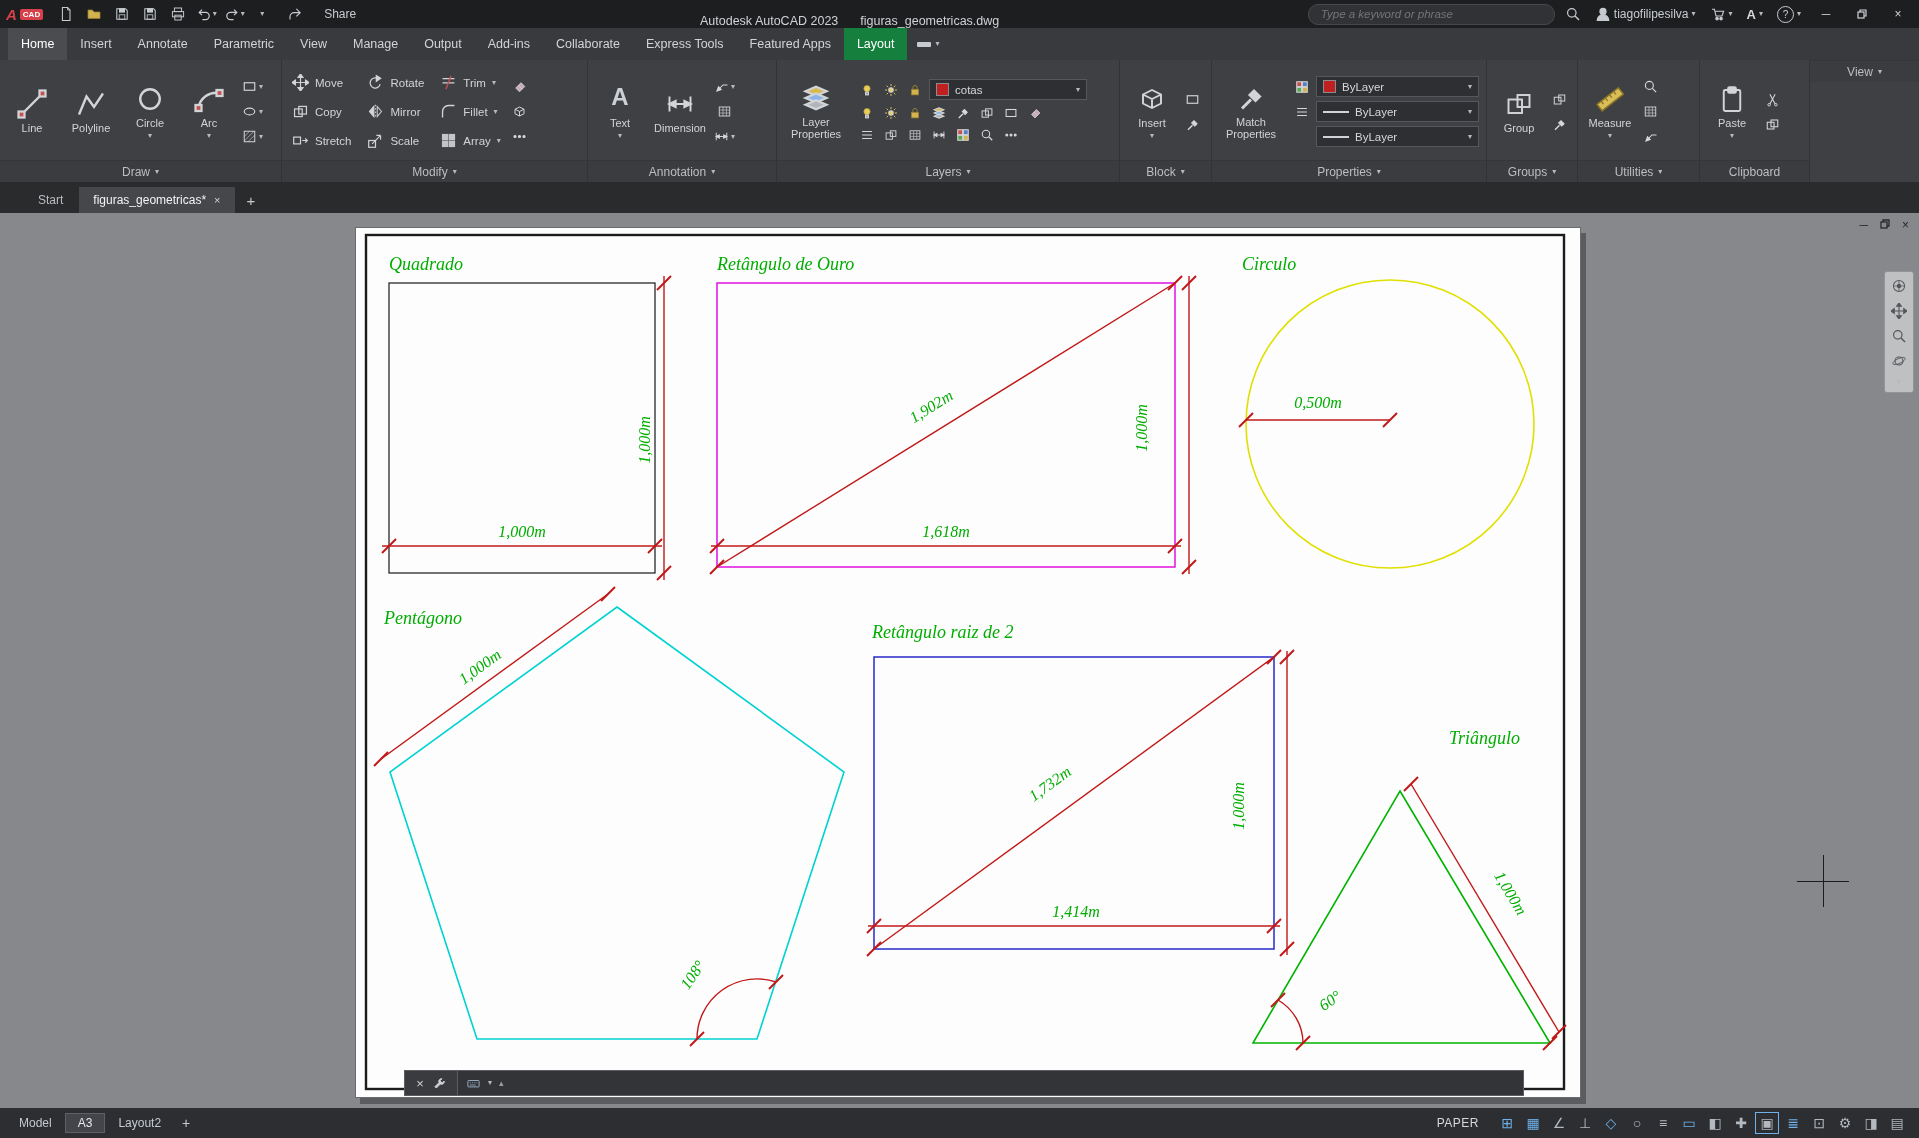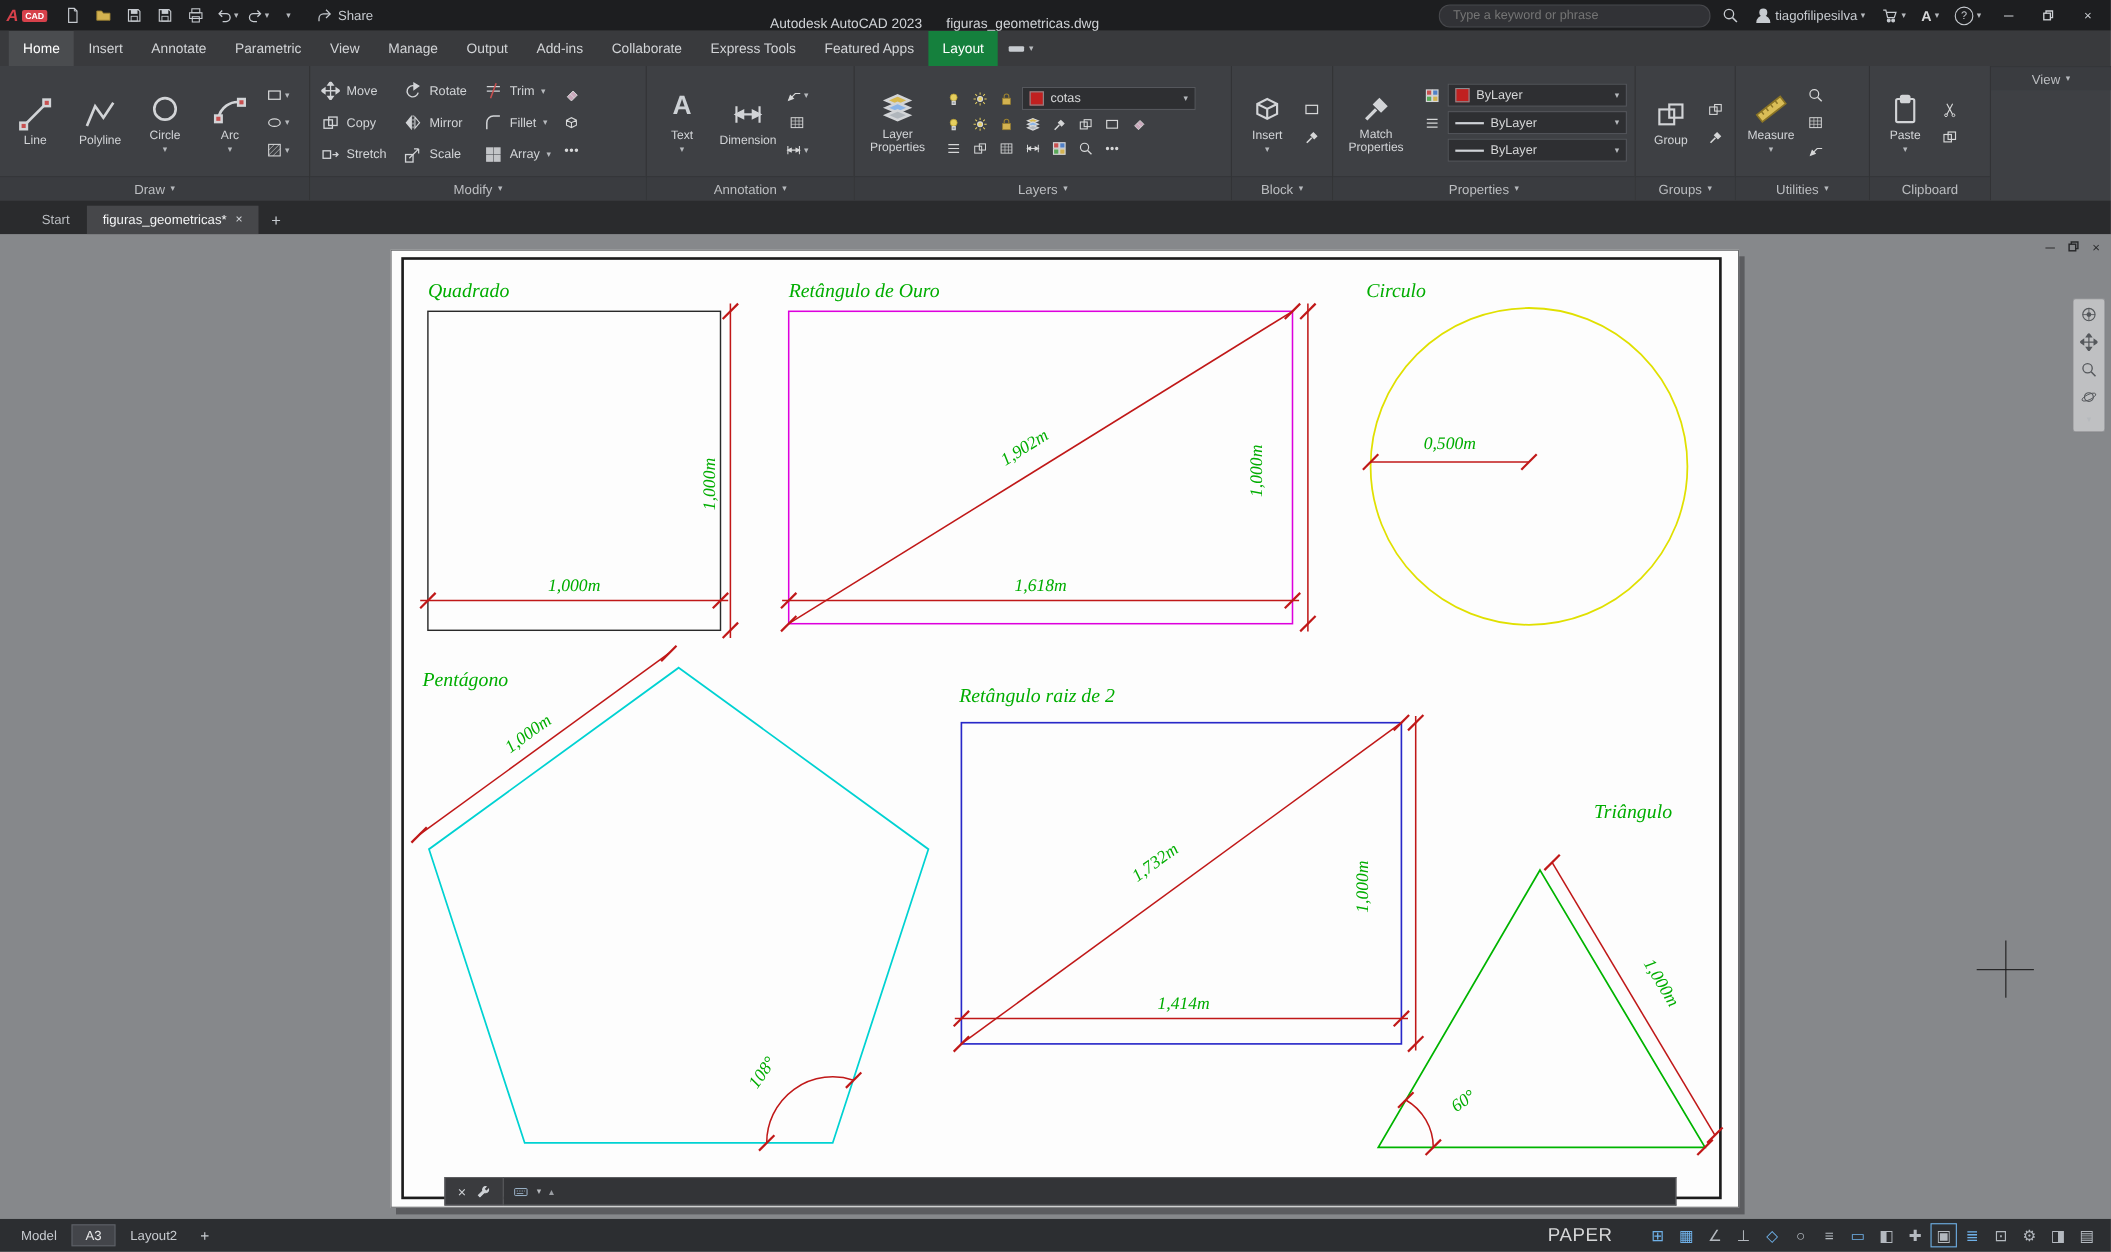--- a/index.html
+++ b/index.html
@@ -11,29 +11,29 @@
   
   .titlebar{height:28px;background:#1d1e20;display:flex;align-items:center;
     padding:0 6px;gap:2px;font-size:12px;position:relative;flex:0 0 auto}
   .logo{display:flex;align-items:center;gap:3px;margin-right:8px}
   .logo-a{color:#d6414b;font-weight:bold;font-style:italic;font-size:15px}
   .logo-cad{background:#d6414b;color:#fff;font-size:8px;font-weight:bold;
     padding:1px 3px;border-radius:2px}
   .qat{width:26px;height:24px;display:flex;align-items:center;justify-content:center;
     color:#c7cbd0;gap:1px}
   .qat svg{width:16px;height:16px}
-  .share-btn{display:flex;align-items:center;gap:5px;color:#c7cbd0;padding:0 10px}
+  .share-btn{display:flex;align-items:center;gap:22px;color:#c7cbd0;padding:0 10px}
   .share-btn svg{width:15px;height:15px}
   .tb-title{position:absolute;left:700px;top:0;height:28px;display:flex;
     align-items:flex-end;gap:22px;color:#cfd2d6;font-size:12.5px}
   .tb-right{margin-left:auto;display:flex;align-items:center;gap:6px}
   .search-pill{width:225px;height:19px;background:#313236;border:1px solid #47484c;
     border-radius:10px;display:flex;align-items:center;padding:0 10px}
   .search-pill input{background:transparent;border:0;outline:0;width:100%;
-    color:#95989d;font-size:11.5px;font-family:"Liberation Sans",sans-serif}
+    color:#95989d;font-style:italic;font-size:11.5px;font-family:"Liberation Sans",sans-serif}
   .tb-ic{display:flex;align-items:center;gap:3px;color:#c7cbd0;padding:0 4px}
   .tb-ic svg{width:16px;height:16px}
   .badge-a{font-weight:bold;font-size:13px;color:#d6d7d8}
   .badge-q{width:15px;height:15px;border:1px solid #c7cbd0;border-radius:50%;
     display:flex;align-items:center;justify-content:center;font-size:10px}
   .win-btn{width:30px;height:26px;display:flex;align-items:center;justify-content:center;
     color:#cfd2d6;font-size:12px}
   .win-btn svg{width:10px;height:10px;stroke:#cfd2d6;fill:none;stroke-width:1.2}
   
   .ribbon-tabs{height:32px;background:#393a3d;display:flex;align-items:stretch;
@@ -116,21 +116,21 @@
   .cmd-main input{flex:1;background:transparent;border:0;outline:0;color:#c3c6ca;
     font:italic 13px "DejaVu Sans Mono",monospace}
   .cmd-expand{color:#9a9da2;font-size:9px}
   
   .statusbar{height:30px;background:#2c2e31;display:flex;align-items:center;
     padding:0 10px;gap:4px;font-size:12px;flex:0 0 auto}
   .sb-item{padding:0 9px;color:#c7cbd0}
   .sb-tab{padding:2px 12px;color:#e8e9ea;background:#43454a;border:1px solid #5d6066}
   .sb-plus{padding:0 8px;font-size:14px;color:#c7cbd0}
   .sb-icons{margin-left:auto;display:flex;align-items:center;gap:2px}
-  .sb-paper{color:#d6d7d8;font-size:17px;letter-spacing:.5px;margin-right:27px}
+  .sb-paper{color:#d6d7d8;font-size:12px;letter-spacing:.5px;margin-right:14px}
   .sb-ic{width:24px;height:22px;display:flex;align-items:center;justify-content:center;
     font-size:14px;color:#b4b9bf}
   .sb-ic.on{color:#6fb1e8}
   .sb-ic.boxed{border:1px solid #6fb1e8;box-sizing:border-box}
 </style>
 </head>
 <body>
 
 <svg width="0" height="0" style="position:absolute" aria-hidden="true">
   <defs>

